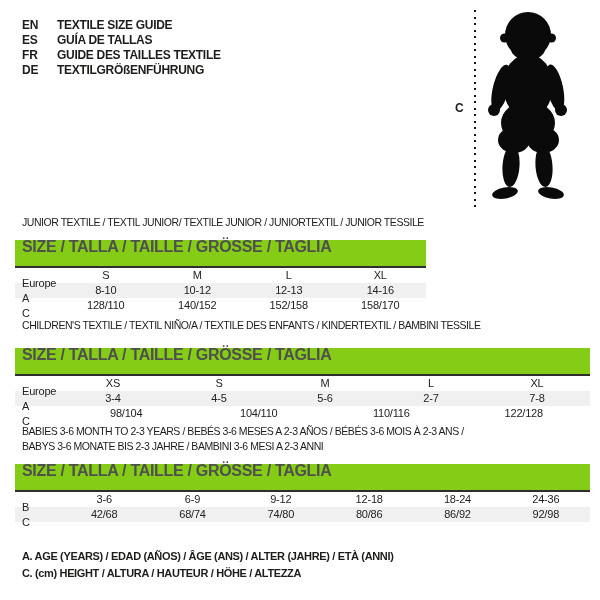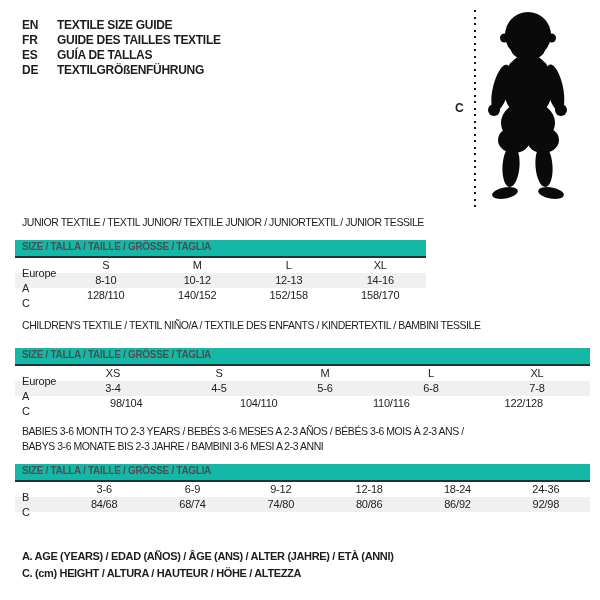--- a/index.html
+++ b/index.html
@@ -24,22 +24,22 @@
   }
   .c-label { position:absolute; left:455px; top:101px; font-size:12px; font-weight:700; }
   .baby-svg { position:absolute; left:481px; top:8px; }
 
   
   .sec-heading { position:absolute; left:22px; font-size:10.5px; font-weight:400; letter-spacing:-0.45px; line-height:15px; white-space:nowrap; }
 
   
   .tbl { position:absolute; left:15px; }
   .tbl-bar {
-    height:18px; line-height:14px; background:#14b8a6; color:#4f4f4f;
-    font-size:10px; font-weight:700; padding-left:7px; letter-spacing:-0.3px;
+    height:28px; line-height:14px; background:#84cc16; color:#4f4f4f;
+    font-size:16px; font-weight:700; padding-left:7px; letter-spacing:-0.3px;
     border-bottom:2px solid #2e2e2e;
   }
   .tbl-row { display:flex; height:15px; line-height:15px; font-size:11px; color:#222; }
   .tbl-row.shaded { background:#f0f0f0; }
   .tbl-label { width:45px; padding-left:7px;margin-top:8px; }
   .tbl-cell { flex:1; text-align:center; white-space:nowrap; }
 
   .t-junior   { top:240px; width:411px; }
   .t-children { top:348px; width:575px; }
   .t-babies   { top:464px; width:575px; }
@@ -55,26 +55,26 @@
 <body>
 
 <div class="canvas">
 
   <div class="lang-legend">
     <div class="lang-row">
       <span class="lang-code">EN</span>
       <span class="lang-title">TEXTILE SIZE GUIDE</span>
     </div>
     <div class="lang-row">
+      <span class="lang-code">ES</span>
+      <span class="lang-title">GUÍA DE TALLAS</span>
+    </div>
+    <div class="lang-row">
       <span class="lang-code">FR</span>
       <span class="lang-title">GUIDE DES TAILLES TEXTILE</span>
-    </div>
-    <div class="lang-row">
-      <span class="lang-code">ES</span>
-      <span class="lang-title">GUÍA DE TALLAS</span>
     </div>
     <div class="lang-row">
       <span class="lang-code">DE</span>
       <span class="lang-title">TEXTILGRÖßENFÜHRUNG</span>
     </div>
   </div>
 
   <div class="dotted-line"></div>
   <div class="c-label">C</div>
   <svg class="baby-svg" width="92" height="198" viewBox="0 0 92 198" aria-hidden="true">
@@ -133,21 +133,21 @@
       <span class="tbl-cell">S</span>
       <span class="tbl-cell">M</span>
       <span class="tbl-cell">L</span>
       <span class="tbl-cell">XL</span>
     </div>
     <div class="tbl-row shaded">
       <span class="tbl-label">A</span>
       <span class="tbl-cell">3-4</span>
       <span class="tbl-cell">4-5</span>
       <span class="tbl-cell">5-6</span>
-      <span class="tbl-cell">6-8</span>
+      <span class="tbl-cell">2-7</span>
       <span class="tbl-cell">7-8</span>
     </div>
     <div class="tbl-row">
       <span class="tbl-label">C</span>
       <span class="tbl-cell">98/104</span>
       <span class="tbl-cell">104/110</span>
       <span class="tbl-cell">110/116</span>
       <span class="tbl-cell">122/128</span>
     </div>
   </div>
@@ -162,21 +162,21 @@
       <span class="tbl-label">B</span>
       <span class="tbl-cell">3-6</span>
       <span class="tbl-cell">6-9</span>
       <span class="tbl-cell">9-12</span>
       <span class="tbl-cell">12-18</span>
       <span class="tbl-cell">18-24</span>
       <span class="tbl-cell">24-36</span>
     </div>
     <div class="tbl-row shaded">
       <span class="tbl-label">C</span>
-      <span class="tbl-cell">84/68</span>
+      <span class="tbl-cell">42/68</span>
       <span class="tbl-cell">68/74</span>
       <span class="tbl-cell">74/80</span>
       <span class="tbl-cell">80/86</span>
       <span class="tbl-cell">86/92</span>
       <span class="tbl-cell">92/98</span>
     </div>
   </div>
 
   <div class="notes">
     <div class="note-line">A. AGE (YEARS) / EDAD (AÑOS) / ÂGE (ANS) / ALTER (JAHRE) / ETÀ (ANNI)</div>

